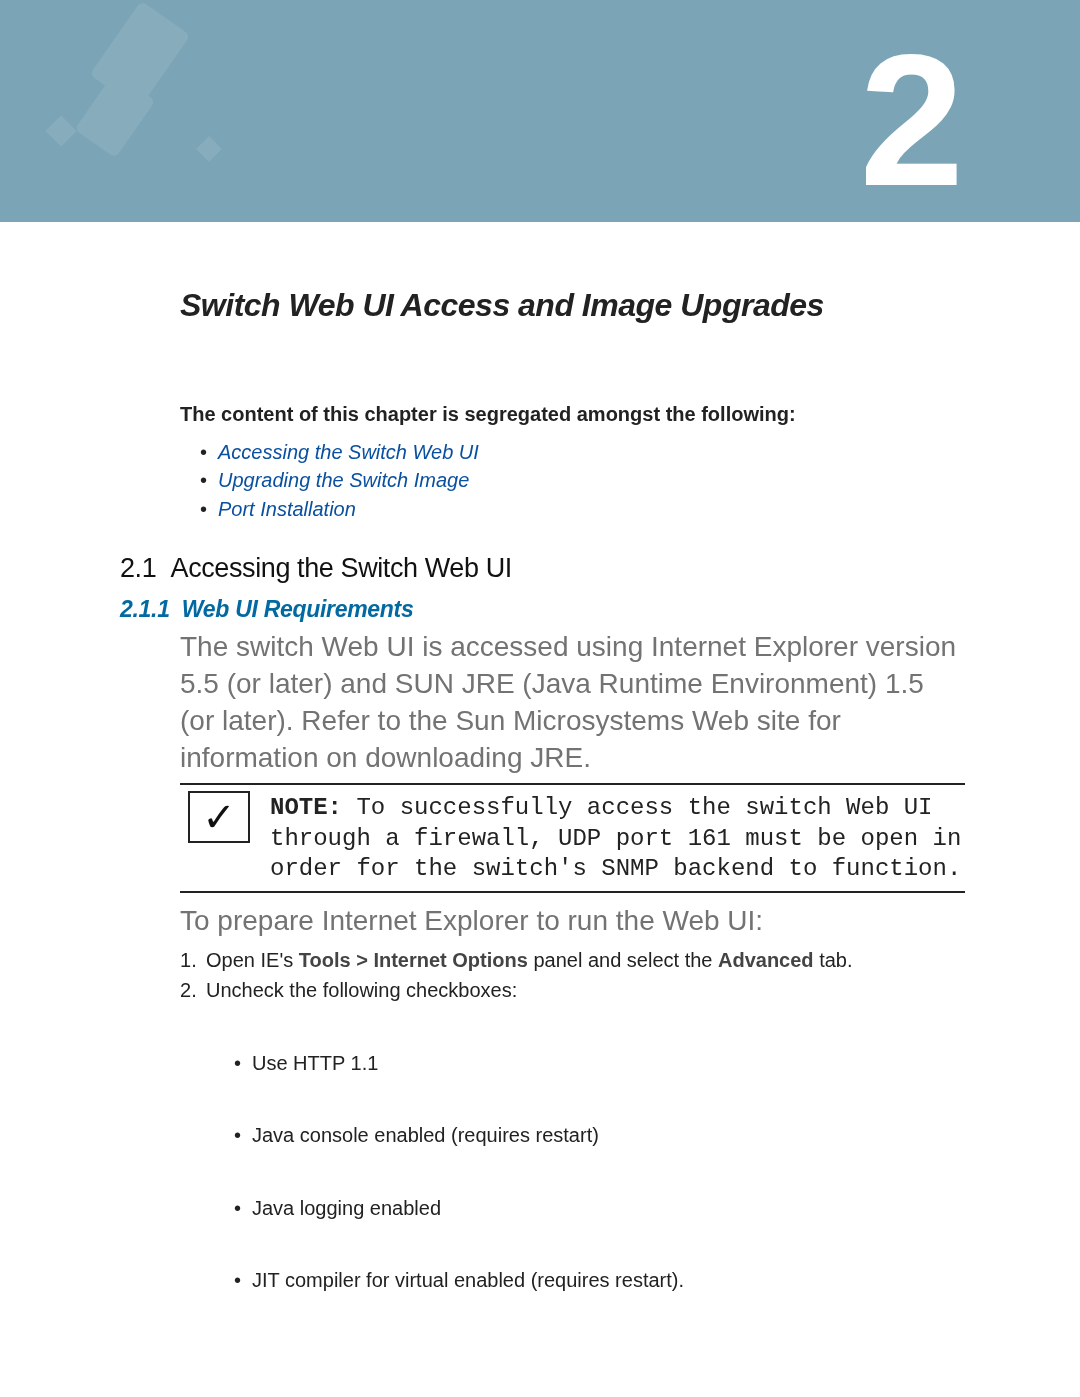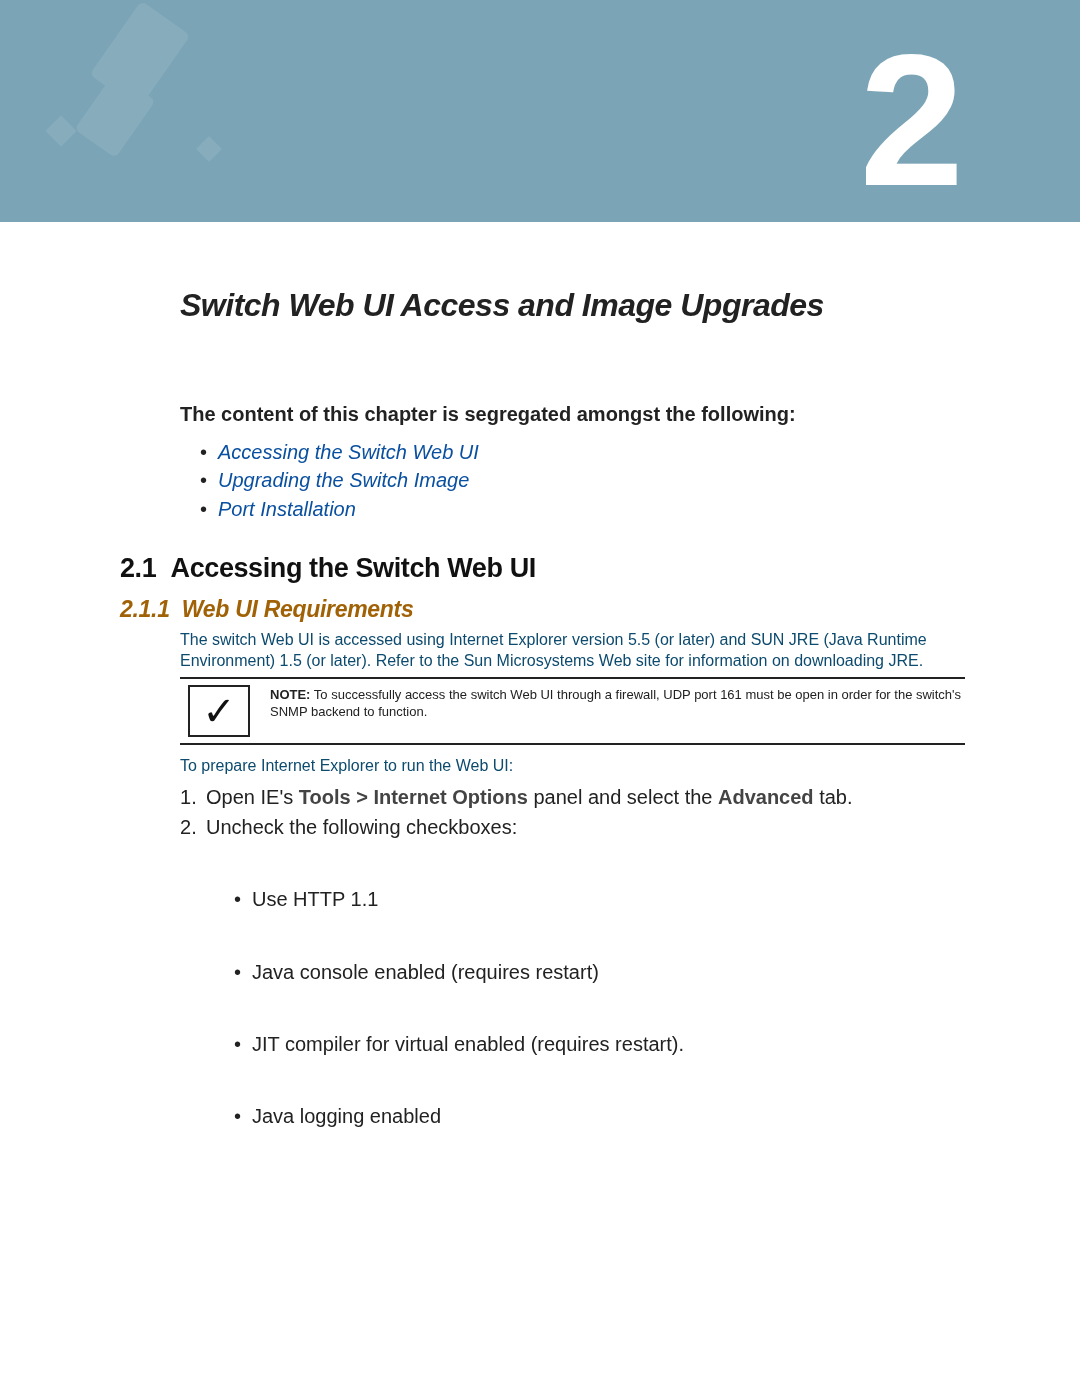--- a/index.html
+++ b/index.html
@@ -72,39 +72,39 @@
     left: -4px;
     color: #222;
     font-style: normal;
   }
   .toc li a {
     color: #0a50a0;
     text-decoration: none;
   }
   .h2 {
     font-size: 27px;
-    font-weight: 700;
+    font-weight: 400;
     margin-left: -60px;
     margin-bottom: 12px;
     color: #111;
     letter-spacing: -0.4px;
   }
   .h3 {
     font-size: 23px;
     font-weight: 800;
     font-style: italic;
     margin-left: -60px;
     margin-bottom: 6px;
-    color: #a16207;
+    color: #0369a1;
     letter-spacing: -0.3px;
   }
   .para {
-    font-size: 16px;
+    font-size: 28px;
     line-height: 1.32;
-    color: #0c4a6e;
+    color: #737373;
     margin-bottom: 6px;
   }
   .rule { border: none; border-top: 2.5px solid #222; margin: 6px 0; }
   .rule2 { border: none; border-top: 2.5px solid #222; margin: 6px 0 10px 0; }
   .note-row {
     display: flex;
     align-items: flex-start;
     gap: 20px;
     margin: 6px 0;
   }
@@ -118,24 +118,25 @@
     flex-shrink: 0;
     margin-left: 8px;
   }
   .check {
     font-size: 40px;
     font-weight: 400;
     color: #111;
     line-height: 1;
   }
   .note-text {
-    font-size: 13px;
+    font-size: 24px;
     line-height: 1.28;
     color: #222;
     padding-top: 2px;
+    font-family: Liberation Mono, monospace;
   }
   .note-text .bold { font-weight: 800; }
   .ol {
     list-style: none;
     counter-reset: step;
     margin-top: 6px;
   }
   .ol > li {
     counter-increment: step;
     font-size: 20px;
@@ -222,18 +223,18 @@
 
   <ol class="ol">
     <li>
       <span>Open IE's </span><span class="strong-inline">Tools &gt; Internet Options</span><span> panel and select the </span><span class="strong-inline">Advanced</span><span> tab.</span>
     </li>
     <li>
       <span>Uncheck the following checkboxes:</span>
       <ul class="sub-ul">
         <li>Use HTTP 1.1</li>
         <li>Java console enabled (requires restart)</li>
+        <li>Java logging enabled</li>
         <li>JIT compiler for virtual enabled (requires restart).</li>
-        <li>Java logging enabled</li>
       </ul>
     </li>
   </ol>
 </div>
 
 </body></html>

